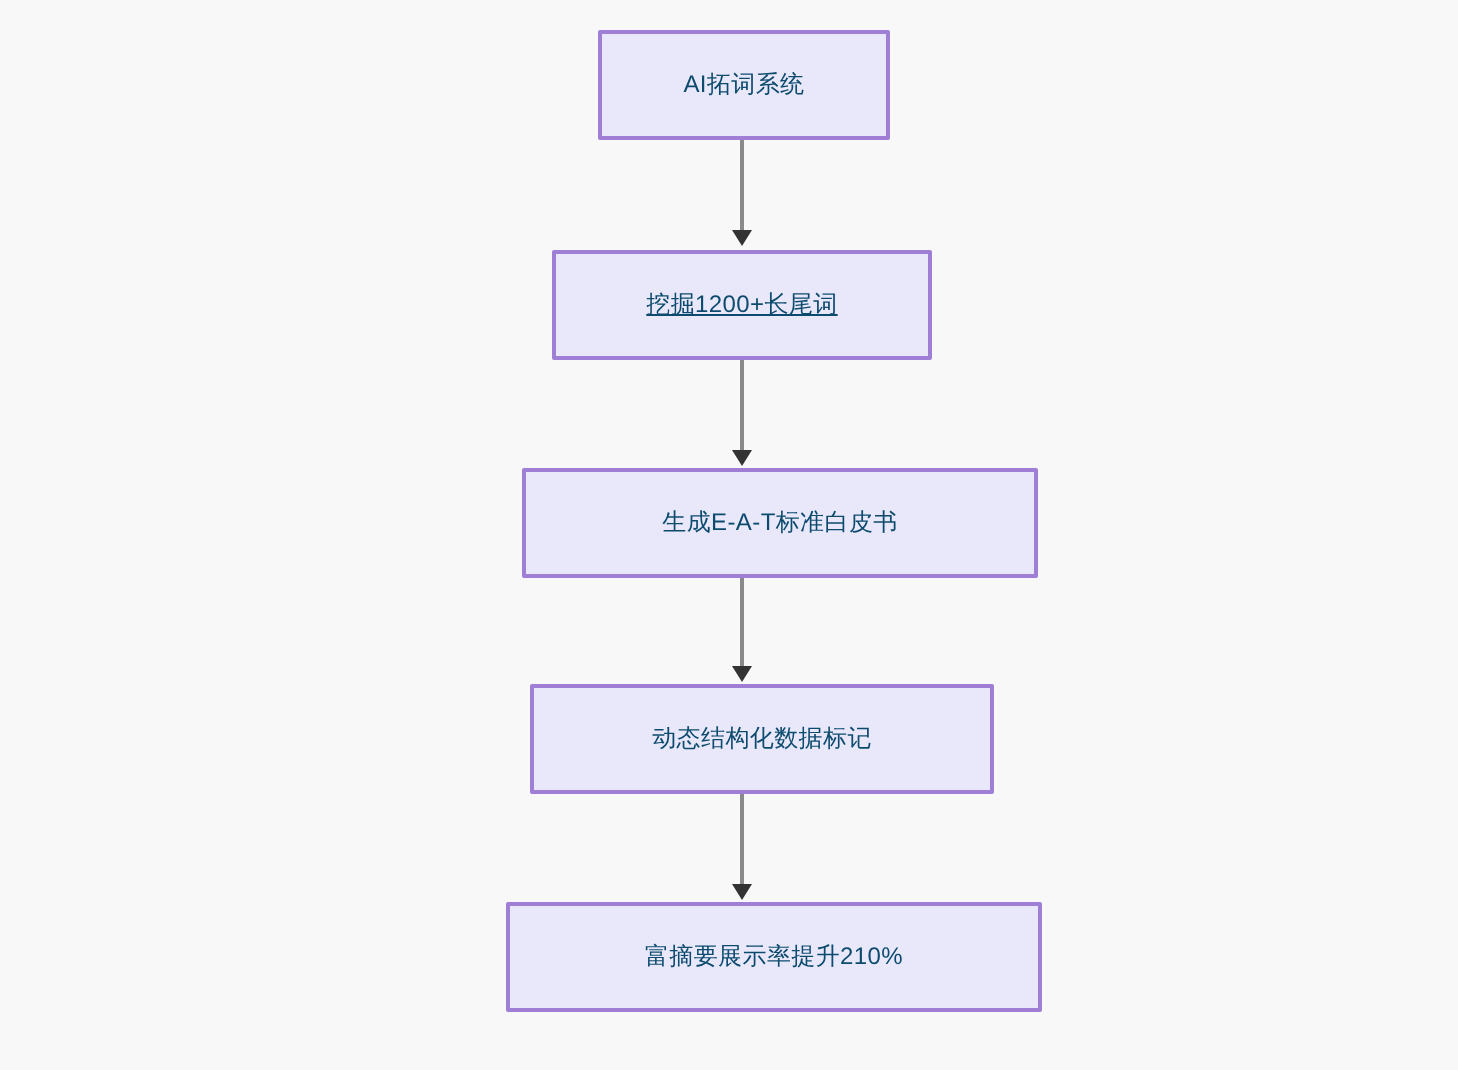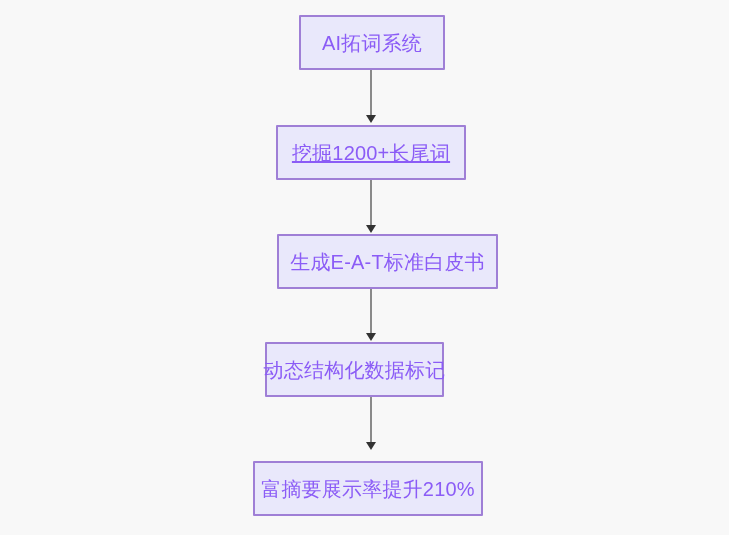--- a/index.html
+++ b/index.html
@@ -21,22 +21,22 @@
   }
   .node {
     position: absolute;
     box-sizing: border-box;
     background: #e9e8fb;
     border: 2px solid #9f7fd6;
     border-radius: 1px;
     display: flex;
     align-items: center;
     justify-content: center;
-    color: #8b5cf6;
-    font-size: 20px;
+    color: #0c4a6e;
+    font-size: 12px;
     line-height: 1.2;
     letter-spacing: 0.2px;
     white-space: nowrap;
     height: 55px;
   }
   .node-label {
     display: block;
   }
   .edge {
     position: absolute;
@@ -64,31 +64,31 @@
   <div class="edge" style="left:370px; top:70px; height:46px;"></div>
   <div class="arrowhead" style="left:366px; top:115px;"></div>
 
   <div class="node" style="left:276px; top:125px; width:190px;text-decoration:underline;">
     <span class="node-label">挖掘1200+长尾词</span>
   </div>
 
   <div class="edge" style="left:370px; top:180px; height:46px;"></div>
   <div class="arrowhead" style="left:366px; top:225px;"></div>
 
-  <div class="node" style="left:261px; top:234px; width:221px;margin-left:16px;">
+  <div class="node" style="left:261px; top:234px; width:258px;">
     <span class="node-label">生成E-A-T标准白皮书</span>
   </div>
 
   <div class="edge" style="left:370px; top:289px; height:45px;"></div>
   <div class="arrowhead" style="left:366px; top:333px;"></div>
 
-  <div class="node" style="left:265px; top:342px; width:179px;">
+  <div class="node" style="left:265px; top:342px; width:232px;">
     <span class="node-label">动态结构化数据标记</span>
   </div>
 
   <div class="edge" style="left:370px; top:397px; height:46px;"></div>
   <div class="arrowhead" style="left:366px; top:442px;"></div>
 
-  <div class="node" style="left:253px; top:451px; width:230px;margin-top:10px;">
+  <div class="node" style="left:253px; top:451px; width:268px;">
     <span class="node-label">富摘要展示率提升210%</span>
   </div>
 
 </div>
 
 </body></html>

